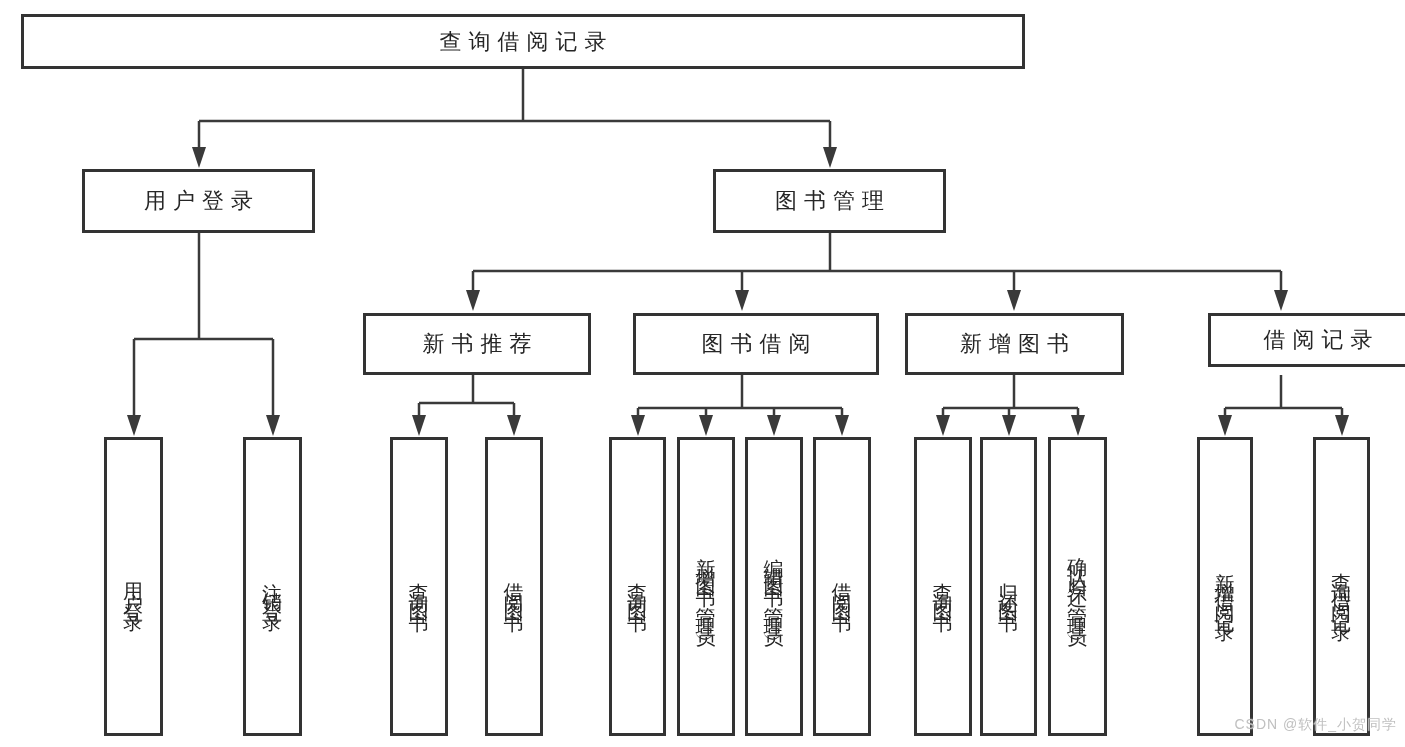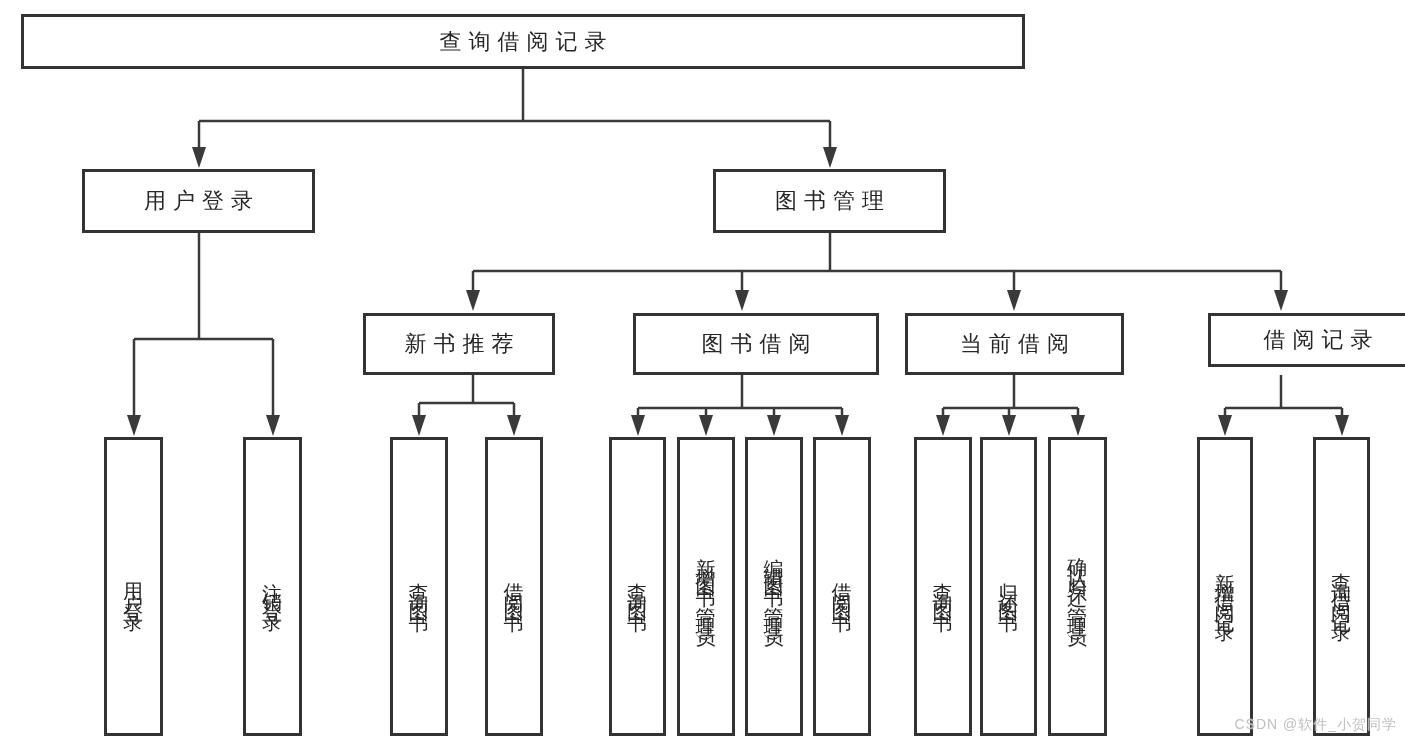--- a/index.html
+++ b/index.html
@@ -131,28 +131,28 @@
     <span class="h-label">查询借阅记录</span>
   </div>
 
   <div class="node" style="left:82px; top:169px; width:233px; height:64px;">
     <span class="h-label">用户登录</span>
   </div>
   <div class="node" style="left:713px; top:169px; width:233px; height:64px;">
     <span class="h-label">图书管理</span>
   </div>
 
-  <div class="node" style="left:363px; top:313px; width:192px; height:62px;">
+  <div class="node" style="left:363px; top:313px; width:228px; height:62px;">
     <span class="h-label">新书推荐</span>
   </div>
   <div class="node" style="left:633px; top:313px; width:246px; height:62px;">
     <span class="h-label">图书借阅</span>
   </div>
   <div class="node" style="left:905px; top:313px; width:219px; height:62px;">
-    <span class="h-label">当前借阅</span>
+    <span class="h-label">新增图书</span>
   </div>
   <div class="node" style="left:1172px; top:313px; width:220px; height:54px;margin-left:36px;">
     <span class="h-label">借阅记录</span>
   </div>
 
   <div class="node v-node" style="left:104px; top:437px; width:59px; height:299px;">
     <span class="v-label">用户登录</span>
   </div>
   <div class="node v-node" style="left:243px; top:437px; width:59px; height:299px;">
     <span class="v-label">注销登录</span>

